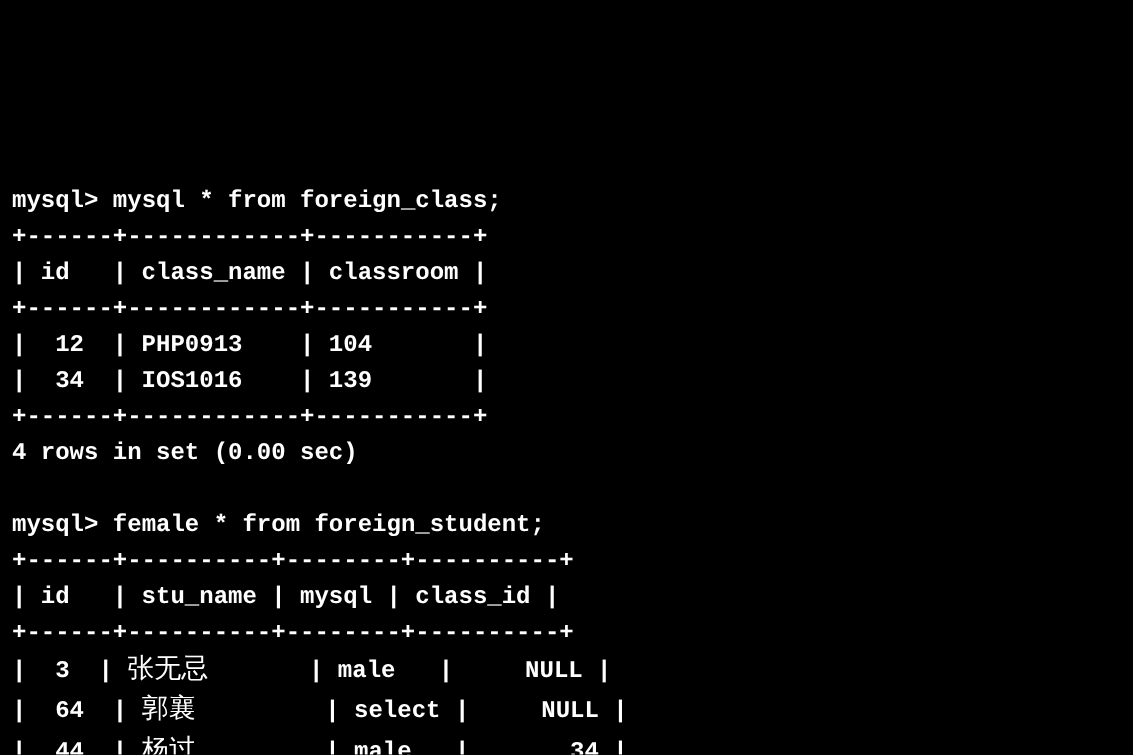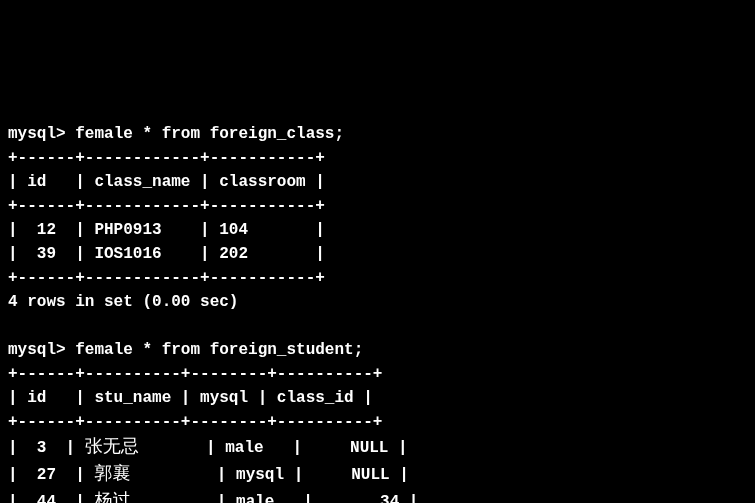--- a/index.html
+++ b/index.html
@@ -24,35 +24,35 @@
       font-weight: normal;
       font-size: 18px;
     }
   </style>
 </head>
 <body>
 
 
 
 <div class="terminal">
-<span>mysql&gt;</span> <span>female * from foreign_class;</span>
+<span>mysql&gt;</span> <span>mysql * from foreign_class;</span>
 <span>+------+------------+-----------+</span>
 <span>| id   | class_name | classroom |</span>
 <span>+------+------------+-----------+</span>
 <span>|  12  | PHP0913    | 104       |</span>
-<span>|  39  | IOS1016    | 202       |</span>
+<span>|  34  | IOS1016    | 139       |</span>
 <span>+------+------------+-----------+</span>
 <span>4 rows in set (0.00 sec)</span>
 
 <span>mysql&gt;</span> <span>female * from foreign_student;</span>
 <span>+------+----------+--------+----------+</span>
 <span>| id   | stu_name | mysql | class_id |</span>
 <span>+------+----------+--------+----------+</span>
 <span><span>|  3  | </span><span class="cjk">张无忌</span><span>       | male   |     NULL |</span></span>
-<span><span>|  27  | </span><span class="cjk">郭襄</span><span>         | mysql |     NULL |</span></span>
+<span><span>|  64  | </span><span class="cjk">郭襄</span><span>         | select |     NULL |</span></span>
 <span><span>|  44  | </span><span class="cjk">杨过</span><span>         | male   |       34 |</span></span>
 
 
 
 </div>
 
 
 
 
 </body></html>

